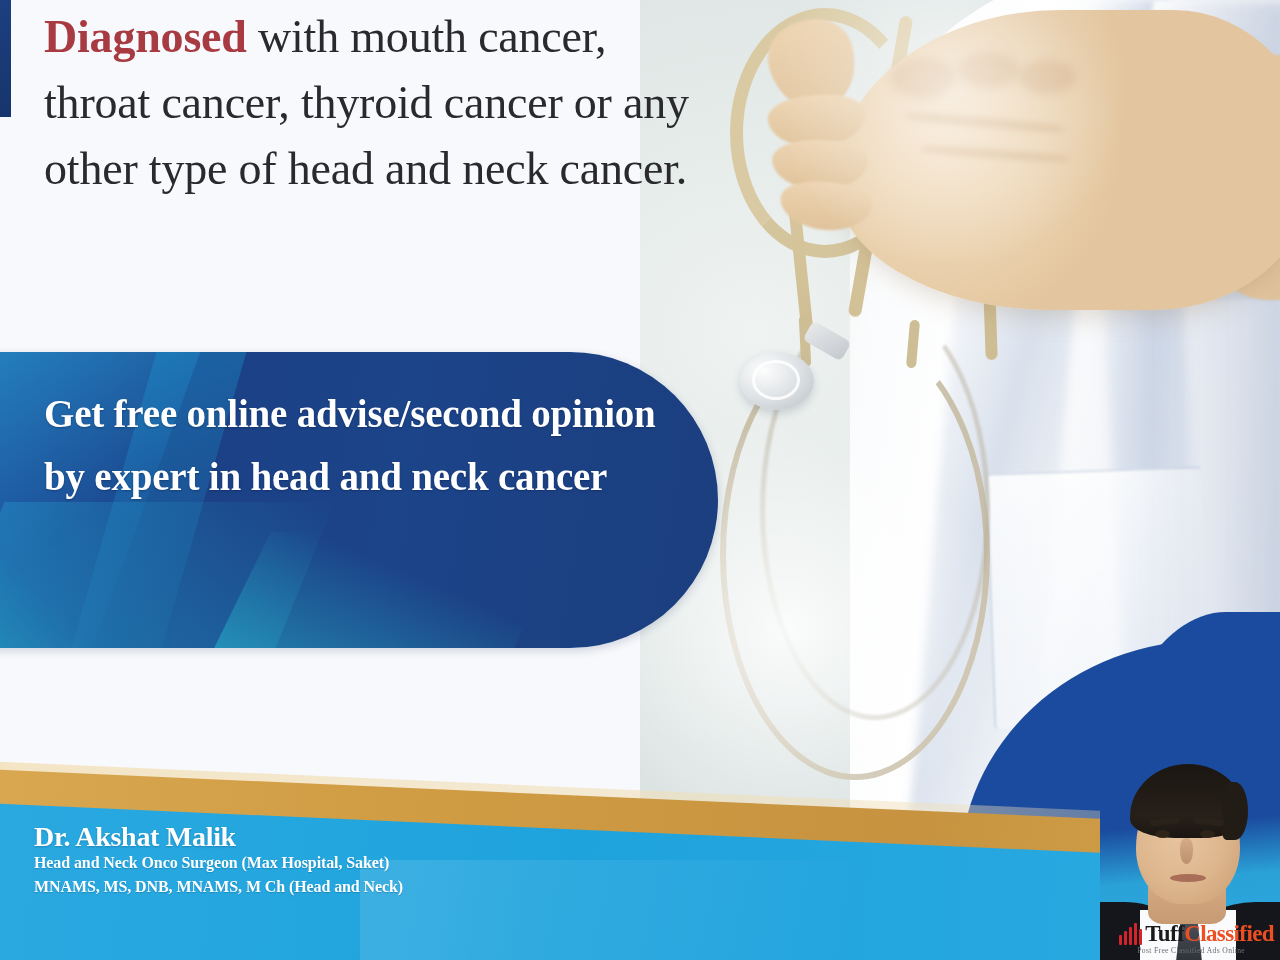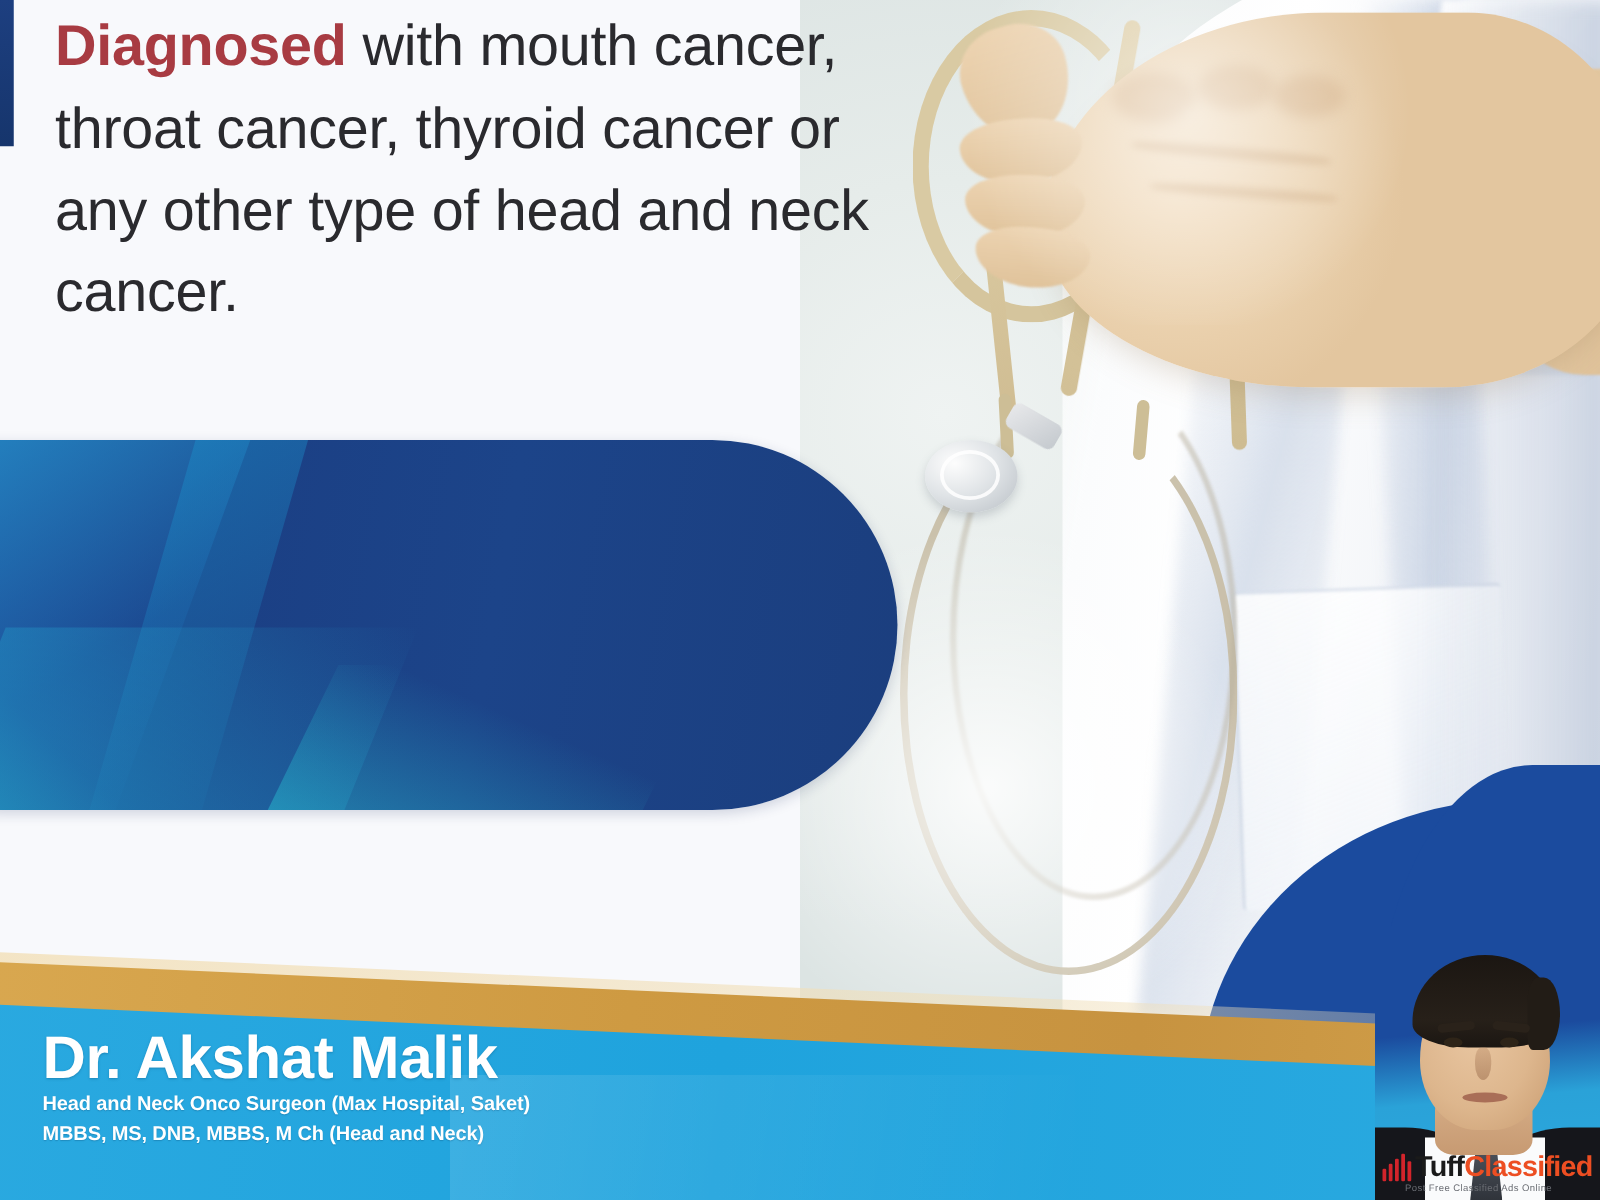--- a/index.html
+++ b/index.html
@@ -3,21 +3,21 @@
 <meta charset="utf-8">
 <style>
   * { margin:0; padding:0; box-sizing:border-box; }
   html,body { width:1280px; height:960px; overflow:hidden; }
   body {
     font-family:"Liberation Sans", sans-serif;
     background:#F7F8FC;
     position:relative;
   }
 
-  #ad { position:absolute; inset:0; overflow:hidden; background:#F8F9FC; }
+  #ad { position:absolute; inset:0; overflow:hidden; background:#F8F9FC;font-family:Liberation Serif, serif; }
 
   
   .photo {
     position:absolute; left:640px; top:0; width:640px; height:830px;
     overflow:hidden;
     background:
       radial-gradient(ellipse 70% 50% at 18% 40%, #EFF3F2 0%, #E6ECEA 45%, #DCE4E3 100%),
       linear-gradient(105deg,#EDF2F1 0%,#E9EFEE 100%);
   }
   
@@ -258,21 +258,21 @@
   }
   .cyan-sheen {
     position:absolute; left:360px; top:860px; width:500px; height:110px;
     background:linear-gradient(100deg, rgba(255,255,255,.12), rgba(255,255,255,0));
     z-index:2;
   }
 
   
   .credits { position:absolute; left:34px; top:822px; width:760px; z-index:6; color:#FFFFFF; }
   .doc-name {
-    font-size:48px; font-weight:700; line-height:1.05; letter-spacing:-.3px;
+    font-size:28px; font-weight:700; line-height:1.05; letter-spacing:-.3px;
     text-shadow:0 1px 2px rgba(10,70,110,.35);
   }
   .cred-line {
     font-size:16px; font-weight:700; line-height:1.48; letter-spacing:-.1px;
     text-shadow:0 1px 1px rgba(10,70,110,.3);
   }
 
   
   .portrait {
     position:absolute; right:0; top:742px; width:180px; height:218px;
@@ -404,32 +404,33 @@
 
   <div class="headline">
     <span class="hl-em">Diagnosed</span><span> with mouth cancer, throat cancer, thyroid cancer or any other type of head and neck cancer.</span>
   </div>
 
   <div class="cta">
     <div class="cta-diag-1"></div>
     <div class="cta-diag-4"></div>
     <div class="cta-diag-2"></div>
     <div class="cta-diag-3"></div>
+    <div class="cta-text">Get free online advise/second opinion by expert in head and neck cancer</div>
   </div>
 
   <div class="cyan-flat"></div>
   <div class="cyan-bar"></div>
   <div class="cyan-sheen"></div>
   <div class="gold-stripe-soft"></div>
   <div class="gold-stripe"></div>
 
   <div class="credits">
     <div class="doc-name">Dr. Akshat Malik</div>
     <div class="cred-line">Head and Neck Onco Surgeon (Max Hospital, Saket)</div>
-    <div class="cred-line">MBBS, MS, DNB, MBBS, M Ch (Head and Neck)</div>
+    <div class="cred-line">MNAMS, MS, DNB, MNAMS, M Ch (Head and Neck)</div>
   </div>
 
   <div class="portrait">
     <div class="p-suit-l"></div>
     <div class="p-suit-r"></div>
     <div class="p-shirt"></div>
     <div class="p-tie"></div>
     <div class="p-neck"></div>
     <div class="p-head"></div>
     <div class="p-hair"></div>

